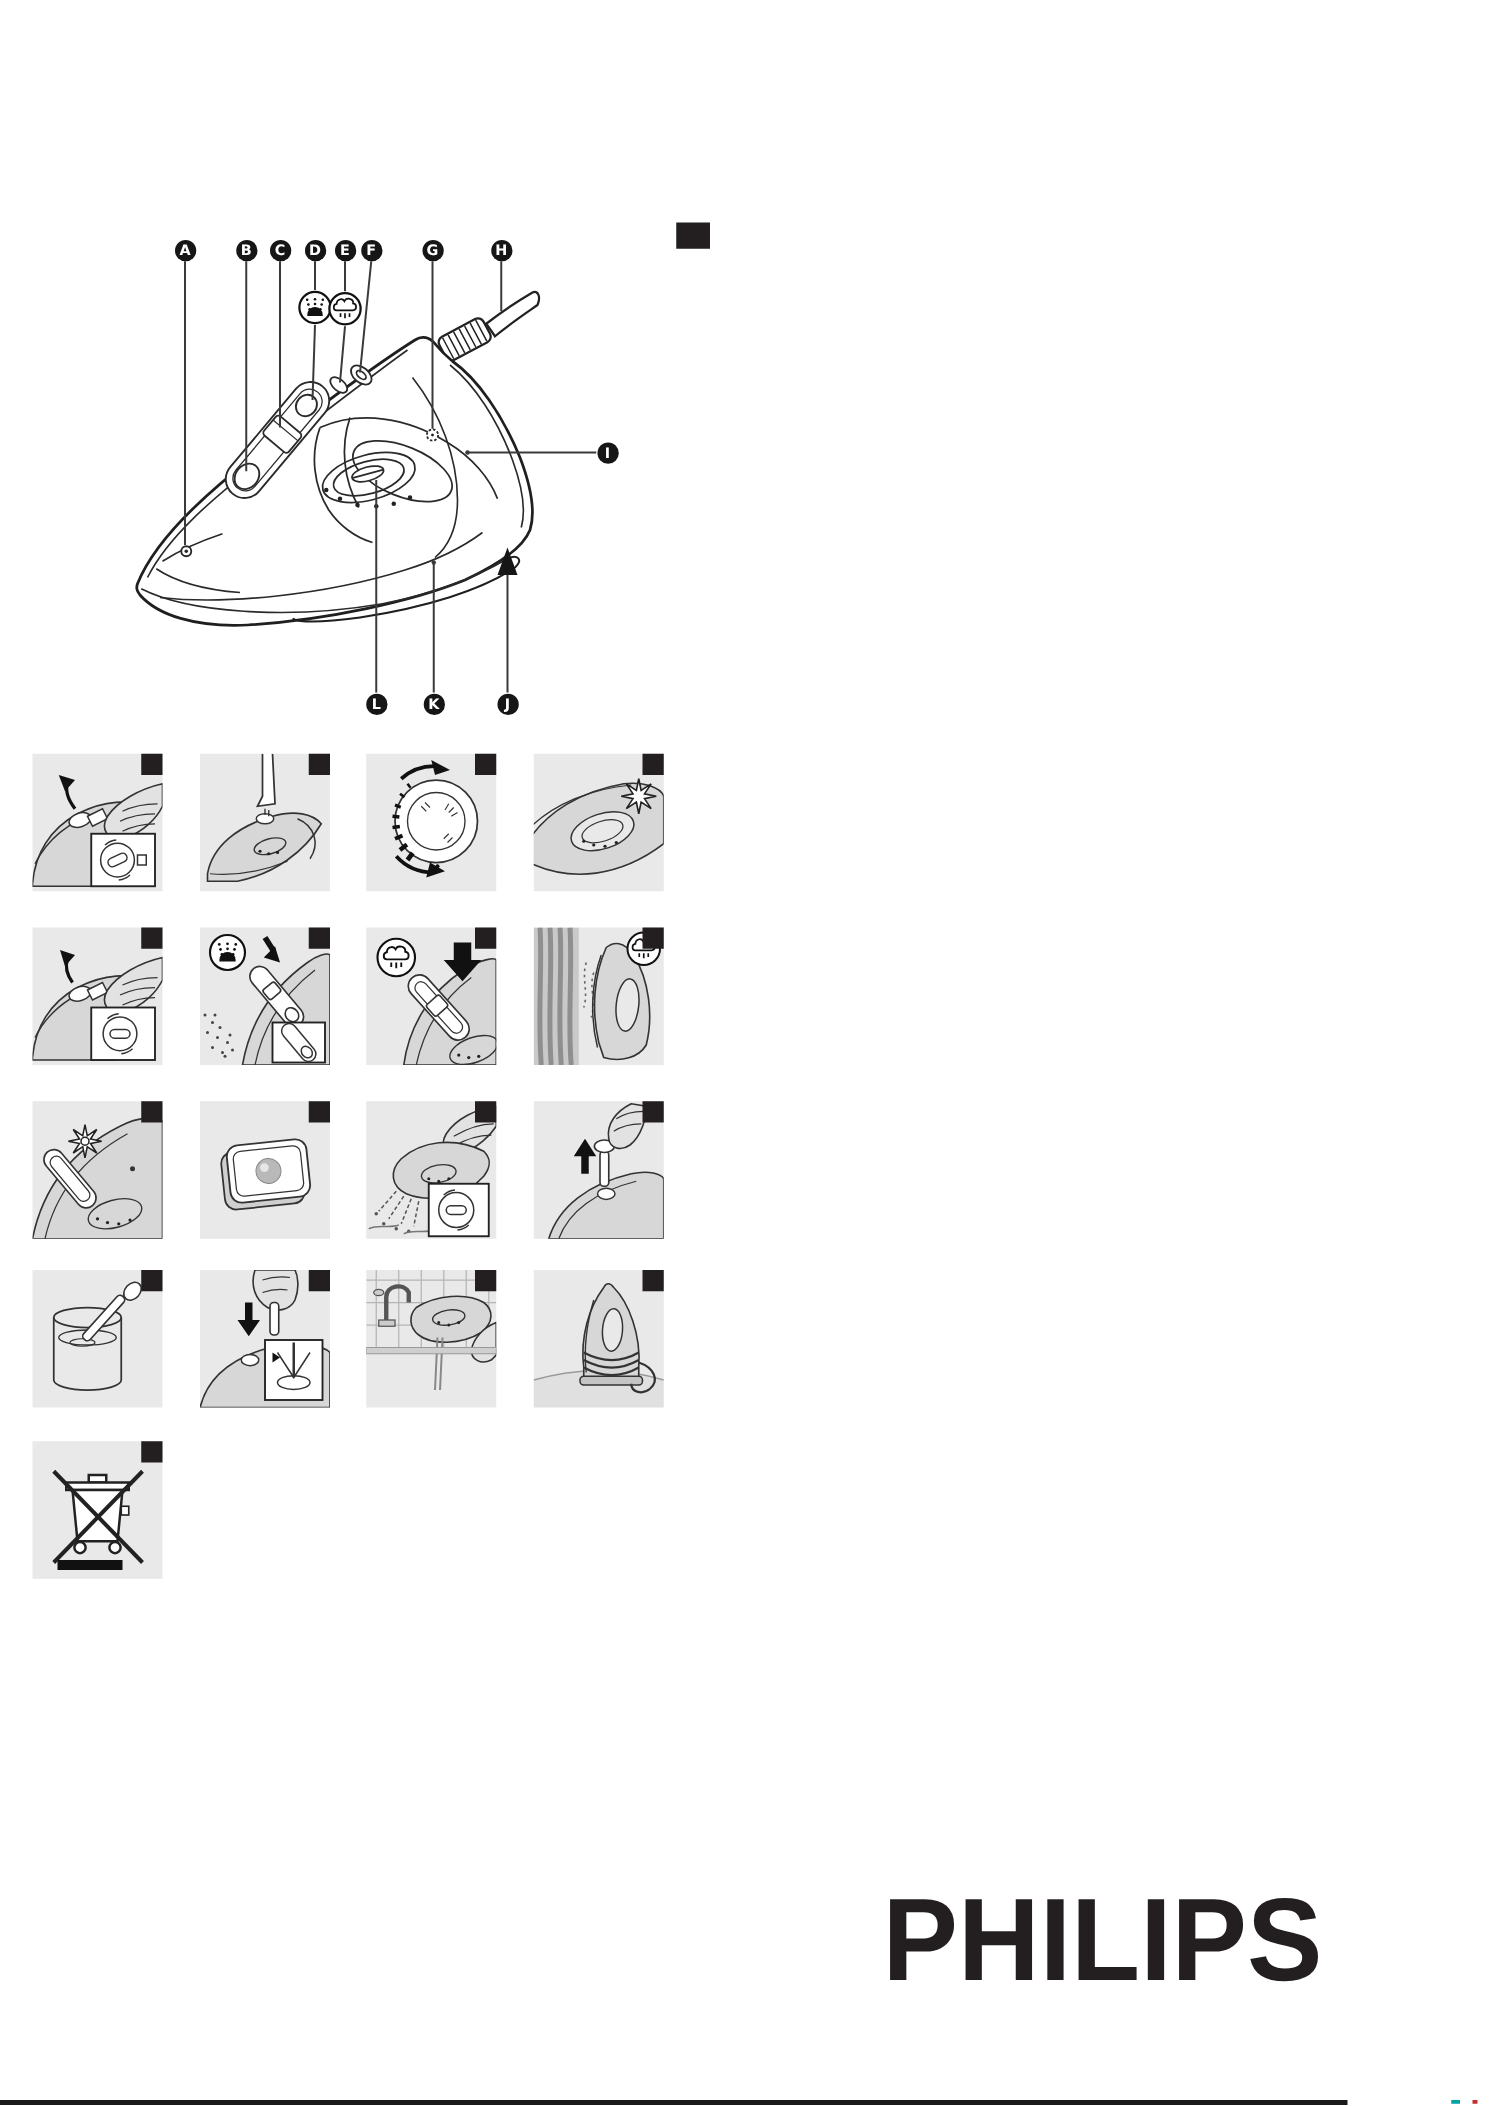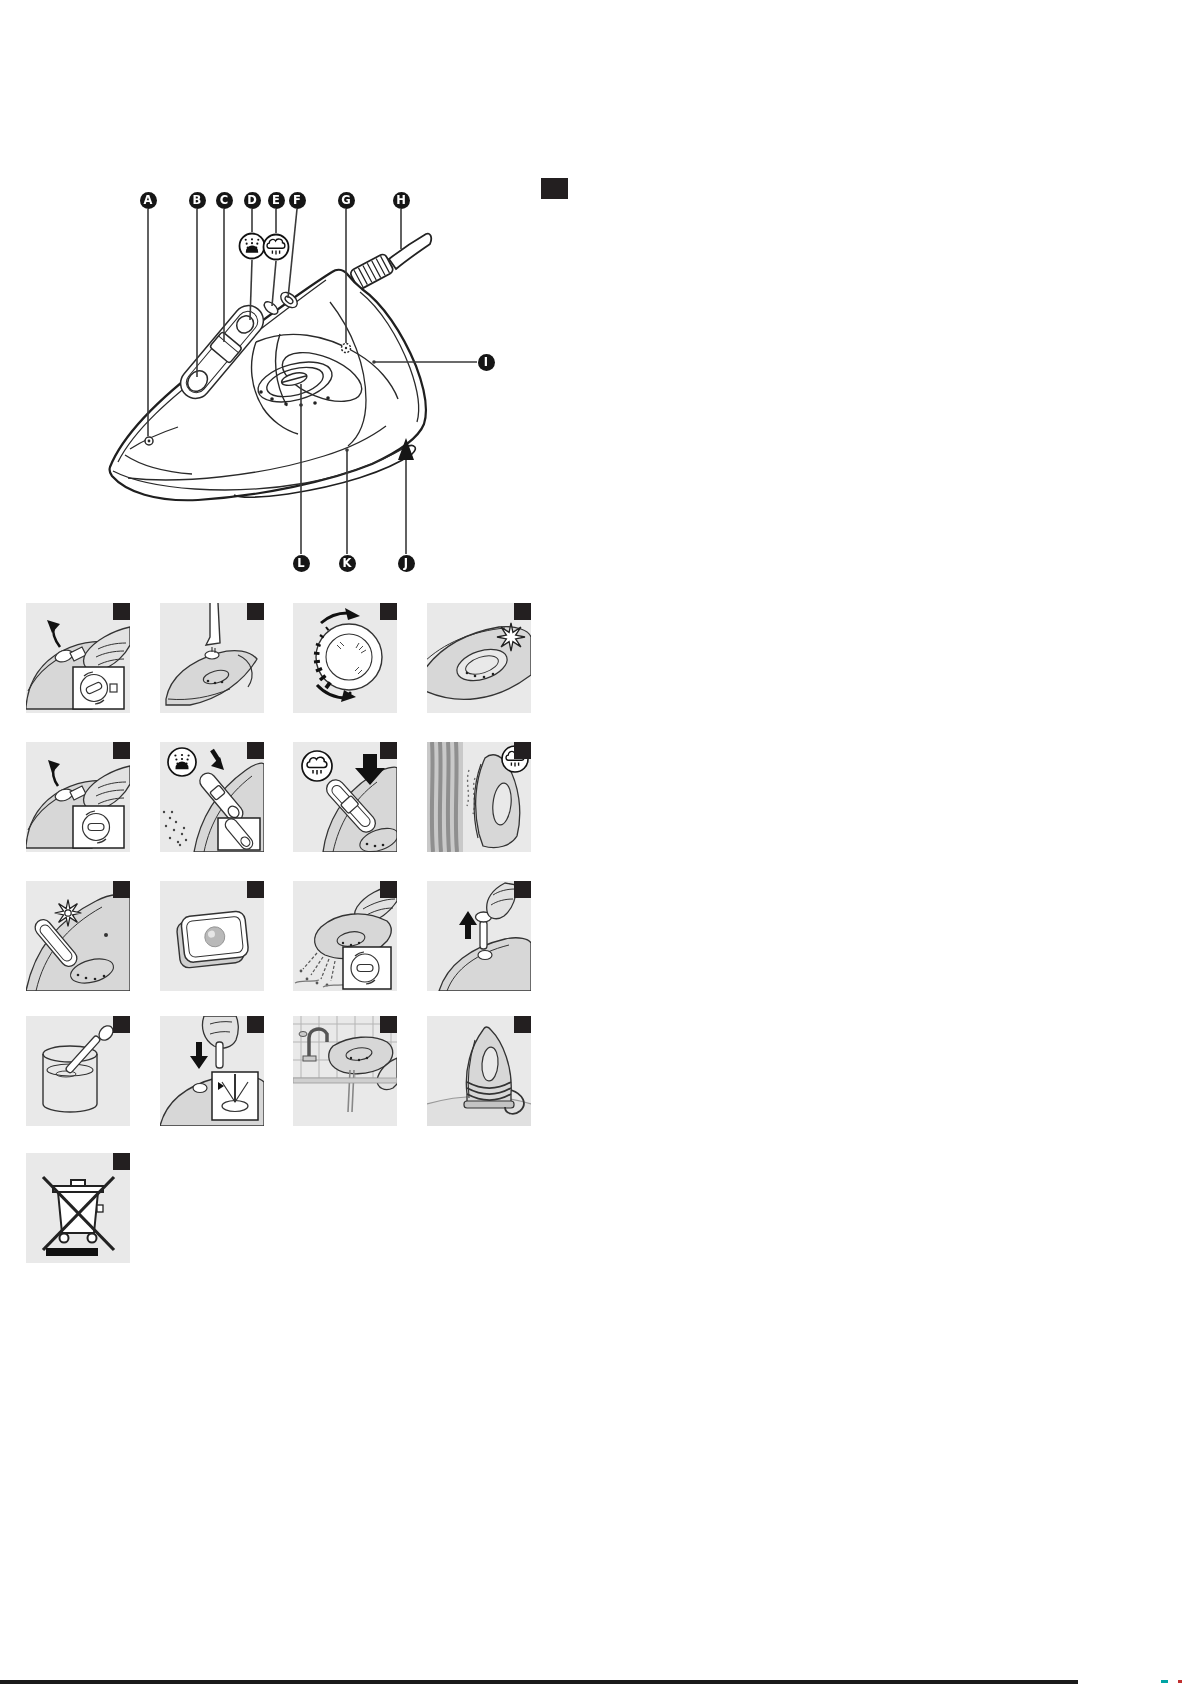--- a/index.html
+++ b/index.html
@@ -543,18 +543,23 @@
       </g>
       <g stroke="#222" stroke-width="3.2">
         <path d="M17,24 L88,97"></path>
         <path d="M88,24 L17,97"></path>
       </g>
       <rect x="20" y="95" width="52" height="8" fill="#111"></rect>
     </svg>
     <div class="sq"></div>
   </div>
 
+  <div class="logo">
+    <svg width="356" height="84" viewBox="0 0 356 84">
+      <text x="0" y="70" font-family="Liberation Sans, sans-serif" font-size="94" font-weight="bold" fill="#231f20" textLength="352" lengthAdjust="spacingAndGlyphs">PHILIPS</text>
+    </svg>
+  </div>
 
   <div class="footer-rule"></div>
   <div class="pm1" style="background: rgb(0, 164, 164);"></div>
   <div class="pm2" style="background: rgb(192, 48, 48);"></div>
 
 </div>
 
 </body></html>

